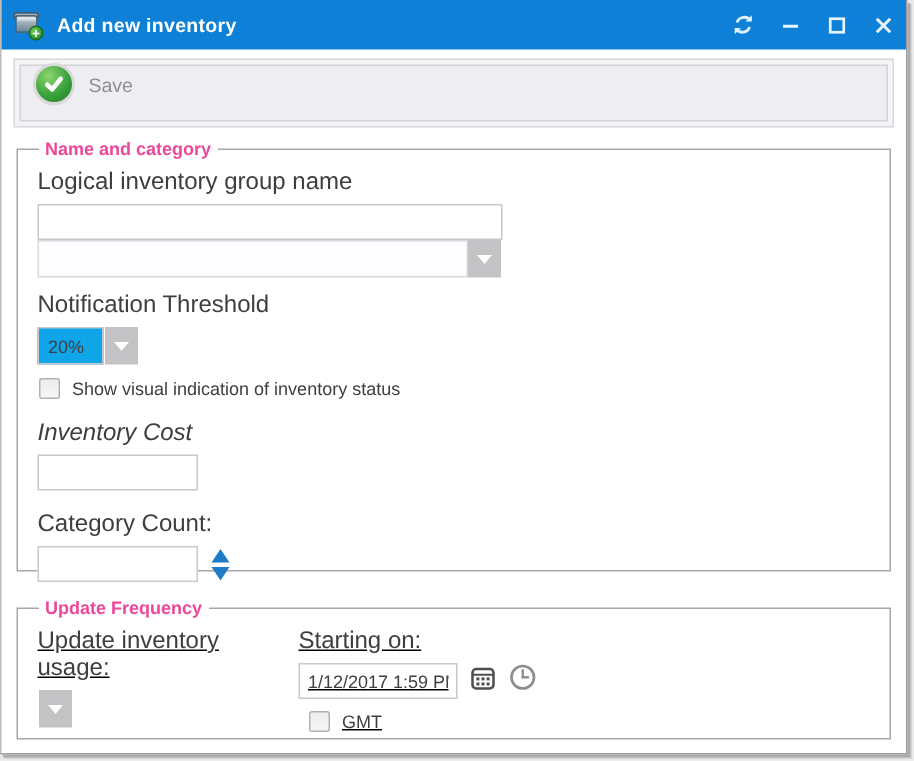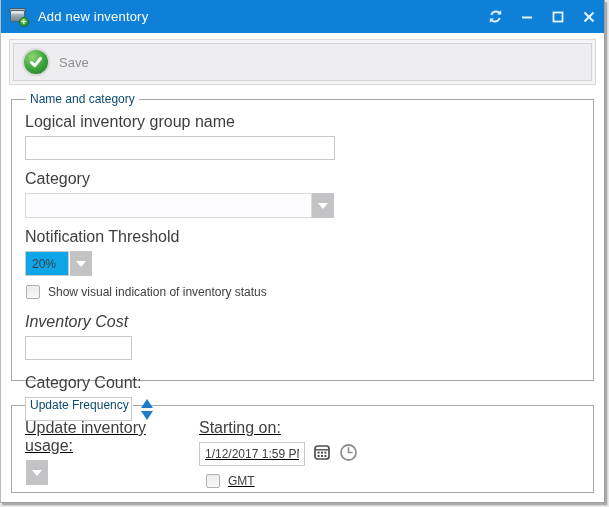--- a/index.html
+++ b/index.html
@@ -28,52 +28,52 @@
     position: absolute; left: 0; top: 0; width: 17px; height: 5px; border-radius: 2px;
     background: linear-gradient(#b9c6cd, #5d7381); border: 1px solid #465965;
   }
   .app-icon .plus-badge {
     position: absolute; right: 0; bottom: -1px; width: 10px; height: 10px; border-radius: 50%;
     background: radial-gradient(circle at 35% 30%, #6ecb52, #2f9a34 70%, #237a27);
     border: 1px solid #1c6b20; color: #fff; font-size: 9px; line-height: 8px;
     text-align: center; font-weight: bold;
   }
   .title {
-    color: #ffffff; font-weight: normal; font-size: 13px; margin-left: 9px; flex: 1;
+    color: #ffffff; font-weight: bold; font-size: 13px; margin-left: 9px; flex: 1;
     letter-spacing: .2px;
   }
   .winbtns { display: flex; align-items: stretch; height: 33px; }
   .winbtn {
     width: 31px; display: flex; align-items: center; justify-content: center; cursor: default;
   }
   .winbtn svg { display: block; }
 
   
   .toolbar {
     margin: 6px 8px 7px 8px; background: #f4f3f5; border: 1px solid #dad8dc; padding: 3px;
   }
   .toolbar-inner {
     background: #eeedf2; border: 1px solid #d5d3d7; height: 38px;
-    display: flex; align-items: center; padding: 0 10px;
+    display: flex; align-items: flex-start; padding: 0 10px;
   }
   .save-btn { display: flex; align-items: center; gap: 11px; cursor: default; }
   .save-icon {
     width: 24px; height: 24px; border-radius: 50%;
     background: radial-gradient(circle at 35% 28%, #8ed56f, #3aa33c 55%, #1f7d24 95%);
     box-shadow: 0 0 0 2px #d8d8d8, 0 1px 2px rgba(0,0,0,.35);
     display: flex; align-items: center; justify-content: center;
   }
   .save-label { color: #8f8f8f; font-size: 13px; }
 
   
   .content { padding: 0 8px; }
   fieldset {
     border: 1px solid #a7a6aa; margin: 0 2px; padding: 0 10px 10px 13px;
   }
-  legend { font-size: 12px; color: #0c4a6e; padding: 0 4px; margin-left: 1px; }
+  legend { font-size: 12px; color: #ec4899; padding: 0 4px; margin-left: 1px; font-weight: bold; }
   fieldset.f1 { height: 289px; }
   fieldset.f2 { margin-top: 17px; height: 95px; }
 
   .lbl { font-size: 16px; color: #3e3e3e; margin: 10px 0 5px; }
   .lbl.first { margin-top: 7px; }
 
   input.ti {
     height: 24px; border: 1px solid #c9c8ca; background: #fff; font-size: 12px;
     color: #3e3e3e; padding: 0 5px; outline: none; font-family: "Liberation Sans", sans-serif;
   }
@@ -184,21 +184,20 @@
   </div>
 
   <div class="content">
 
     <fieldset class="f1">
       <legend>Name and category</legend>
 
       <div class="lbl first">Logical inventory group name</div>
       <input class="ti w-wide" type="text" value="" style="">
 
-      <div class="lbl">Category</div>
       <div class="combo category">
         <div class="field"></div>
         <div class="drop">
             <div class="tri-down"></div>
           </div>
       </div>
 
       <div class="lbl">Notification Threshold</div>
       <div class="combo threshold">
         <div class="field">20%</div>

